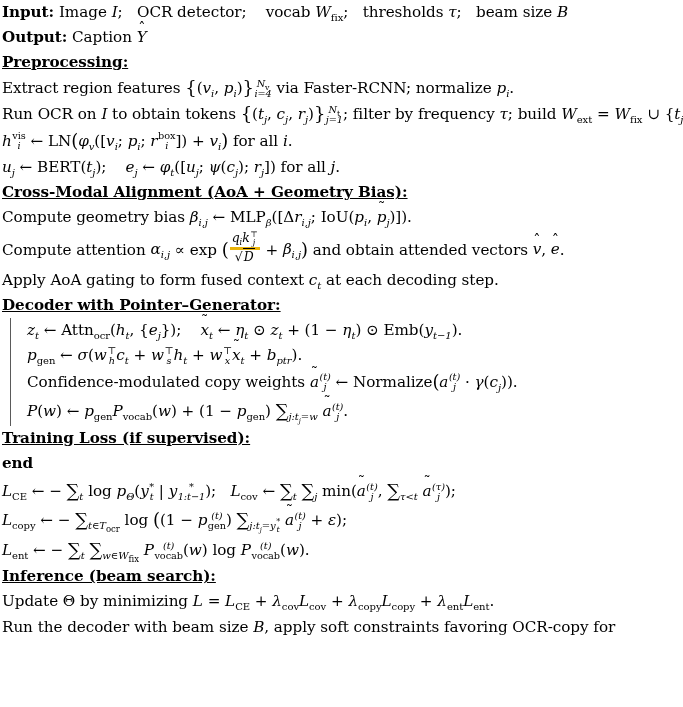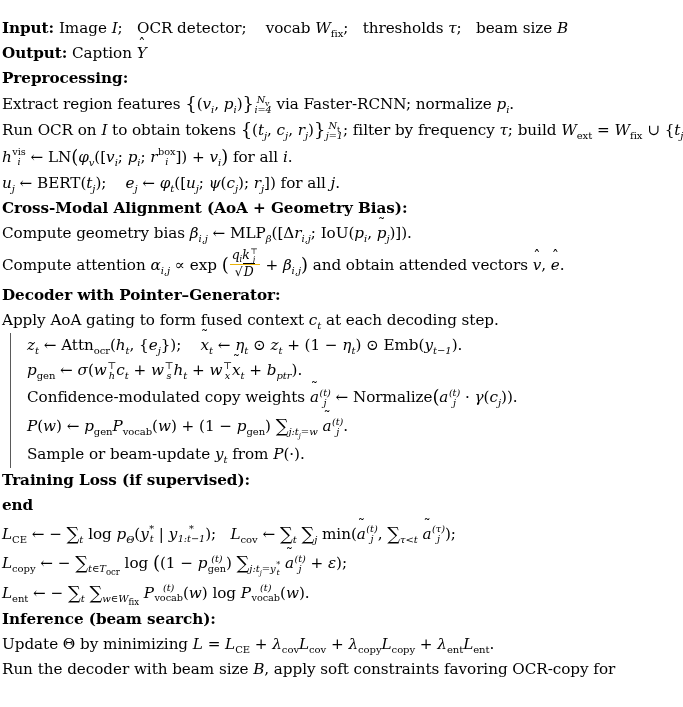--- a/index.html
+++ b/index.html
@@ -13,32 +13,31 @@
     overflow: hidden;
     font-family: "DejaVu Serif", "Liberation Serif", serif;
     color: #000000;
   }
   #algo {
     position: relative;
     width: 683px;
     height: 574px;
     padding: 0;
     box-sizing: border-box;
-    margin-top: 16px;
   }
   .line {
     font-size: 15.2px;
     line-height: 25.1px;
     white-space: nowrap;
     padding-left: 2px;
     letter-spacing: -0.05px;
   }
   .line.tall { line-height: 27.5px; }
   .kw { font-weight: bold; }
-  .hdr { font-weight: bold; }
+  .hdr { font-weight: bold; text-decoration: underline; }
 
   
   .block {
     position: relative;
     margin-left: 10px;
     border-left: 1.4px solid #5a5a5a;
   }
   .block .line { padding-left: 16px; }
 
   
@@ -51,21 +50,21 @@
   }
   sub.r, sup.r { font-style: normal; }
   .frac {
     display: inline-block;
     vertical-align: -0.52em;
     text-align: center;
     font-size: 0.82em;
     line-height: 1.08;
     margin: 0 1px;
   }
-  .frac .num { display: block; border-bottom: 1px solid #eab308; padding: 0 2px; }
+  .frac .num { display: block; border-bottom: 3px solid #eab308; padding: 0 2px; }
   .frac .den { display: block; padding: 0 2px; }
   .sumsub {
     display: inline-block;
     vertical-align: baseline;
     font-size: 1.18em;
     position: relative;
     top: 1px;
   }
   .subsup {
     display: inline-block;
@@ -150,25 +149,25 @@
     <span class="mr">IoU</span>(<span class="mi">p<sub>i</sub></span>, <span class="ovl"><span class="acc">˜</span><span class="mi">p</span></span><sub><span class="mi">j</span></sub>)]).
   </div>
 
   <div class="line" style="line-height:36px">
     Compute attention <span class="mi">α<sub>i,j</sub></span> ∝ <span class="mr">exp</span>
     <span class="bigparen">(</span><span class="frac"><span class="num"><span class="mi">q<sub>i</sub>k</span><span class="subsup"><span class="up" style="font-style:normal">⊤</span><span class="dn">j</span></span></span><span class="den"><span class="sqrt"><span class="rad">√</span><span class="under"><span class="mi">D</span></span></span></span></span>
     + <span class="mi">β<sub>i,j</sub></span><span class="bigparen">)</span> and obtain attended vectors
     <span class="ovl"><span class="acc">ˆ</span><span class="mi">v</span></span>, <span class="ovl"><span class="acc">ˆ</span><span class="mi">e</span></span>.
   </div>
 
+  <div class="line">
+    Apply AoA gating to form fused context <span class="mi">c<sub>t</sub></span> at each decoding step.
+  </div>
+
   <div class="line hdr">Decoder with Pointer–Generator:</div>
-
-  <div class="line">
-    Apply AoA gating to form fused context <span class="mi">c<sub>t</sub></span> at each decoding step.
-  </div>
 
 
   <div class="block">
     <div class="line">
       <span class="mi">z<sub>t</sub></span> ← <span class="mr">Attn</span><sub class="r">ocr</sub>(<span class="mi">h<sub>t</sub></span>, {<span class="mi">e<sub>j</sub></span>});&nbsp;&nbsp;&nbsp;
       <span class="ovl"><span class="acc">˜</span><span class="mi">x</span></span><sub><span class="mi">t</span></sub> ← <span class="mi">η<sub>t</sub></span> ⊙ <span class="mi">z<sub>t</sub></span> + (1 − <span class="mi">η<sub>t</sub></span>) ⊙ <span class="mr">Emb</span>(<span class="mi">y</span><sub><span class="mi">t−</span>1</sub>).
     </div>
     <div class="line">
       <span class="mi">p</span><sub class="r">gen</sub> ← <span class="mi">σ</span>(<span class="mi">w</span><span class="subsup"><span class="up" style="font-style:normal">⊤</span><span class="dn">h</span></span><span class="mi">c<sub>t</sub></span>
       + <span class="mi">w</span><span class="subsup"><span class="up" style="font-style:normal">⊤</span><span class="dn">s</span></span><span class="mi">h<sub>t</sub></span>
@@ -176,23 +175,20 @@
       + <span class="mi">b<sub>ptr</sub></span>).
     </div>
     <div class="line tall">
       Confidence-modulated copy weights <span class="ovl"><span class="acc">˜</span><span class="mi">a</span></span><span class="subsup"><span class="up">(t)</span><span class="dn">j</span></span>
       ← <span class="mr">Normalize</span><span class="bigparen">(</span><span class="mi">a</span><span class="subsup"><span class="up">(t)</span><span class="dn">j</span></span> · <span class="mi">γ</span>(<span class="mi">c<sub>j</sub></span>)).
     </div>
     <div class="line tall">
       <span class="mi">P</span>(<span class="mi">w</span>) ← <span class="mi">p</span><sub class="r">gen</sub><span class="mi">P</span><sub class="r">vocab</sub>(<span class="mi">w</span>)
       + (1 − <span class="mi">p</span><sub class="r">gen</sub>) <span class="sumsub">∑</span><sub><span class="mi">j:t<sub>j</sub>=w</span></sub>
       <span class="ovl"><span class="acc">˜</span><span class="mi">a</span></span><span class="subsup"><span class="up">(t)</span><span class="dn">j</span></span>.
-    </div>
-    <div class="line tall">
-      Sample or beam-update <span class="mi">y<sub>t</sub></span> from <span class="mi">P</span>(·).
     </div>
   </div>
 
   <div class="line hdr">Training Loss (if supervised):</div>
 
   <div class="line kw">end</div>
 
   <div class="line tall">
     <span class="cal">L</span><sub class="r">CE</sub> ← − <span class="sumsub">∑</span><sub><span class="mi">t</span></sub>
     <span class="mr">log</span> <span class="mi">p</span><sub>Θ</sub>(<span class="mi">y</span><span class="subsup"><span class="up">*</span><span class="dn">t</span></span> |

